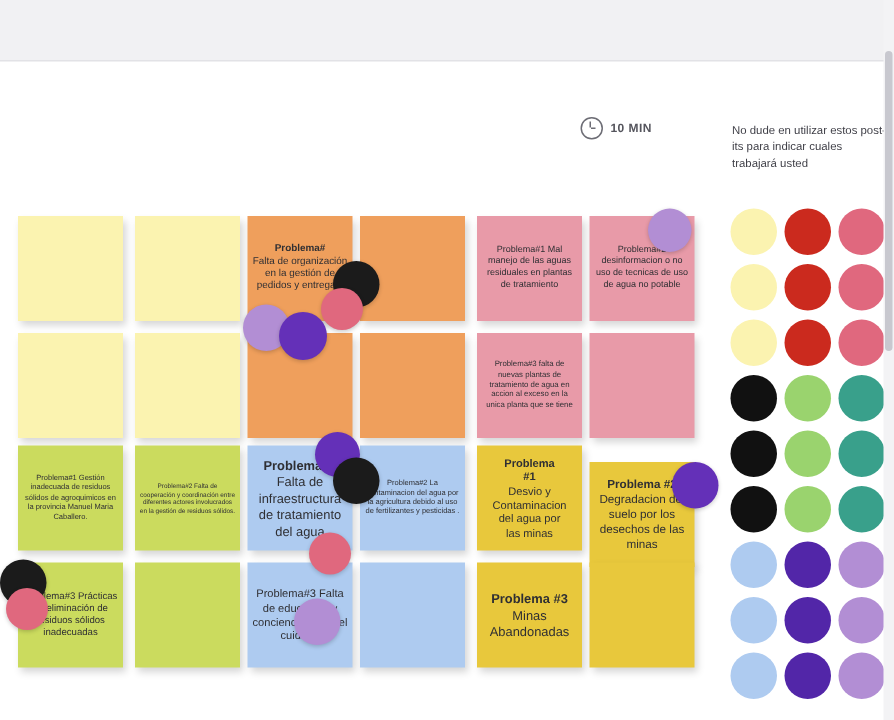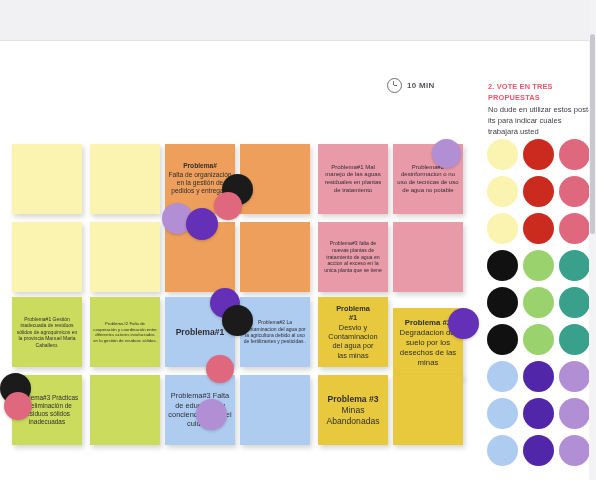--- a/index.html
+++ b/index.html
@@ -62,21 +62,20 @@
 <body>
 
 <div id="board">
 
   <div class="top-band"></div>
   <div class="band-line"></div>
 
 
 
   <div class="instr" id="instr-right">
-    <span class="h">2. VOTE EN TRES PROPUESTAS</span>
     <span>No dude en utilizar estos post-its para indicar cuales trabajará usted</span>
   </div>
 
   <div class="timer">
     <span class="clock"></span>
     <span class="t">10 MIN</span>
   </div>
 
   <div id="notes-layer">
       <div class="note" style="left: 12px; top: 144px; width: 70px; height: 70px; background: rgb(251, 243, 176); font-size: 6.5px; line-height: 1.28; padding: 3px;"></div>
@@ -101,20 +100,21 @@
       </div>
       <div class="note" style="left: 393px; top: 222px; width: 70px; height: 70px; background: rgb(232, 154, 168); font-size: 6.5px; line-height: 1.28; padding: 3px;"></div>
       <div class="note" style="left: 12px; top: 297px; width: 70px; height: 70px; background: rgb(203, 219, 94); font-size: 5px; line-height: 1.28; padding: 3px;">
         <span class="nb">Problema#1 Gestión inadecuada de residuos sólidos de agroquimicos en la provincia Manuel Maria Caballero.</span>
       </div>
       <div class="note" style="left: 90px; top: 297px; width: 70px; height: 70px; background: rgb(203, 219, 94); font-size: 4.3px; line-height: 1.28; padding: 3px;">
         <span class="nb">Problema#2 Falta de cooperación y coordinación entre diferentes actores involucrados en la gestión de residuos sólidos.</span>
       </div>
       <div class="note" style="left: 165px; top: 297px; width: 70px; height: 70px; background: rgb(174, 203, 240); font-size: 8.6px; line-height: 1.28; padding: 3px;">
         <span class="nt">Problema#1</span>
+        <span class="nb">Falta de infraestructura de tratamiento del agua</span>
       </div>
       <div class="note" style="left: 240px; top: 297px; width: 70px; height: 70px; background: rgb(174, 203, 240); font-size: 5px; line-height: 1.28; padding: 3px;">
         <span class="nb">Problema#2 La contaminacion del agua por la agricultura debido al uso de fertilizantes y pesticidas .</span>
       </div>
       <div class="note" style="left: 318px; top: 297px; width: 70px; height: 70px; background: rgb(232, 200, 60); font-size: 7.4px; line-height: 1.28; padding: 15px;">
         <span class="nt">Problema #1</span>
         <span class="nb">Desvio y Contaminacion del agua por las minas</span>
       </div>
       <div class="note" style="left: 393px; top: 308px; width: 70px; height: 70px; background: rgb(232, 200, 60); font-size: 7.8px; line-height: 1.28; padding: 3px;">
         <span class="nt">Problema #2</span>

